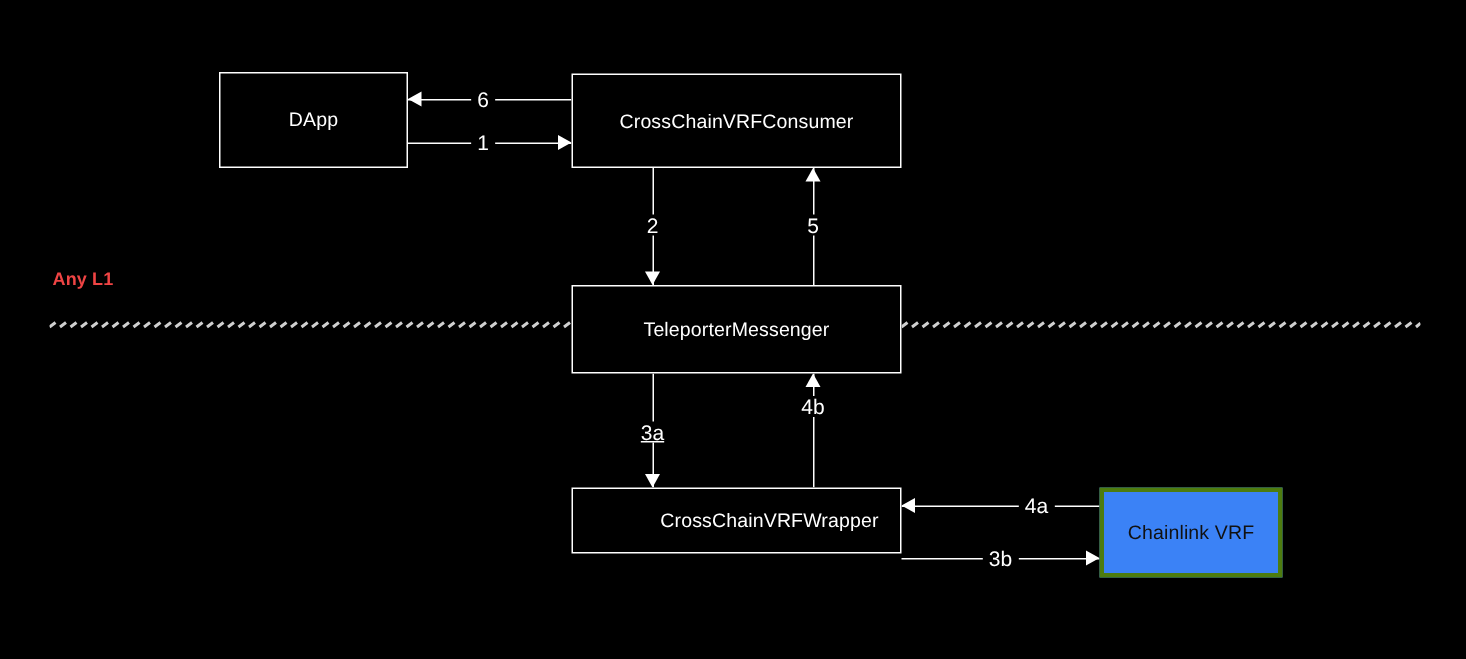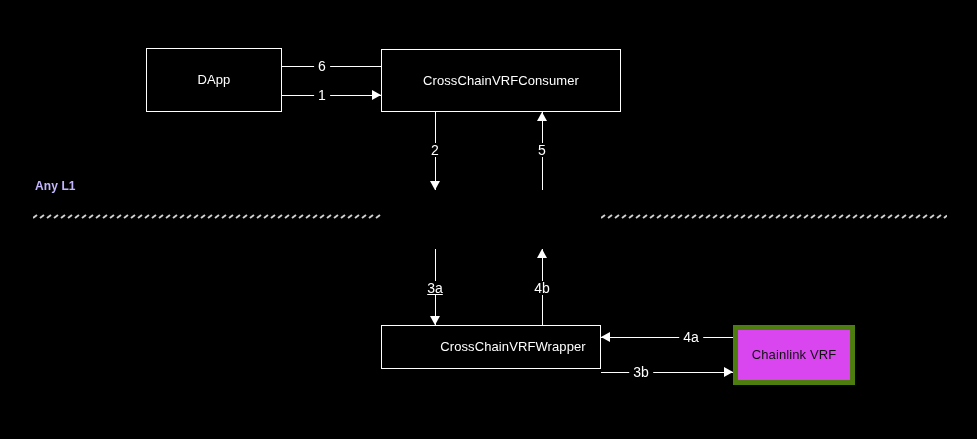--- a/index.html
+++ b/index.html
@@ -25,29 +25,29 @@
     justify-content: center;
     border: 1px solid #ffffff;
     background: #000000;
     color: #ffffff;
     font-size: 13px;
     line-height: 1.2;
     letter-spacing: 0.1px;
     text-align: center;
   }
   .node.accent {
-    background: #d946ef;
-    border: 5px solid #4d7c0f;
+    background: #3b82f6;
+    border: 3px solid #4d7c0f;
     color: #111111;
   }
 
   
   .zone-label {
     position: absolute;
-    color: #c4b5fd;
+    color: #ef4444;
     font-size: 12px;
     font-weight: bold;
     letter-spacing: 0.1px;
     white-space: nowrap;
   }
 
   
   .hline {
     position: absolute;
     height: 1px;
@@ -156,32 +156,33 @@
   <div class="vline" style="left:542px; top:112px; height:78px;"></div>
   <div class="arrow up" style="left:537px; top:112px;"></div>
   <div class="edge-label" style="left:542px; top:150px;">5</div>
 
   <div class="vline" style="left:435px; top:249px; height:76px;"></div>
   <div class="arrow down" style="left:430px; top:316px;"></div>
   <div class="edge-label" style="left:435px; top:288px;text-decoration:underline;">3a</div>
 
   <div class="vline" style="left:542px; top:249px; height:76px;"></div>
   <div class="arrow up" style="left:537px; top:249px;"></div>
-  <div class="edge-label" style="left:542px; top:288px;">4b</div>
+  <div class="edge-label" style="left:542px; top:271px;">4b</div>
 
   <div class="hline" style="left:601px; top:337px; width:132px;"></div>
   <div class="arrow left" style="left:601px; top:332px;"></div>
   <div class="edge-label" style="left:691px; top:337px;">4a</div>
 
   <div class="hline" style="left:601px; top:372px; width:132px;"></div>
   <div class="arrow right" style="left:724px; top:367px;"></div>
-  <div class="edge-label" style="left:641px; top:372px;text-align:right;">3b</div>
+  <div class="edge-label" style="left:667px; top:372px;text-align:right;">3b</div>
 
-  <div class="node" style="left:146px; top:48px; width:136px; height:64px;">DApp</div>
+  <div class="node" style="left:146px; top:48px; width:126px; height:64px;">DApp</div>
 
-  <div class="node" style="left:381px; top:49px; width:240px; height:63px;">CrossChainVRFConsumer</div>
+  <div class="node" style="left:381px; top:49px; width:220px; height:63px;">CrossChainVRFConsumer</div>
 
+  <div class="node" style="left:381px; top:190px; width:220px; height:59px;">TeleporterMessenger</div>
 
   <div class="node" style="left:381px; top:325px; width:220px; height:44px;padding-left:44px;">CrossChainVRFWrapper</div>
 
   <div class="node accent" style="left:733px; top:325px; width:122px; height:60px;">Chainlink VRF</div>
 
 </div>
 
 </body></html>

